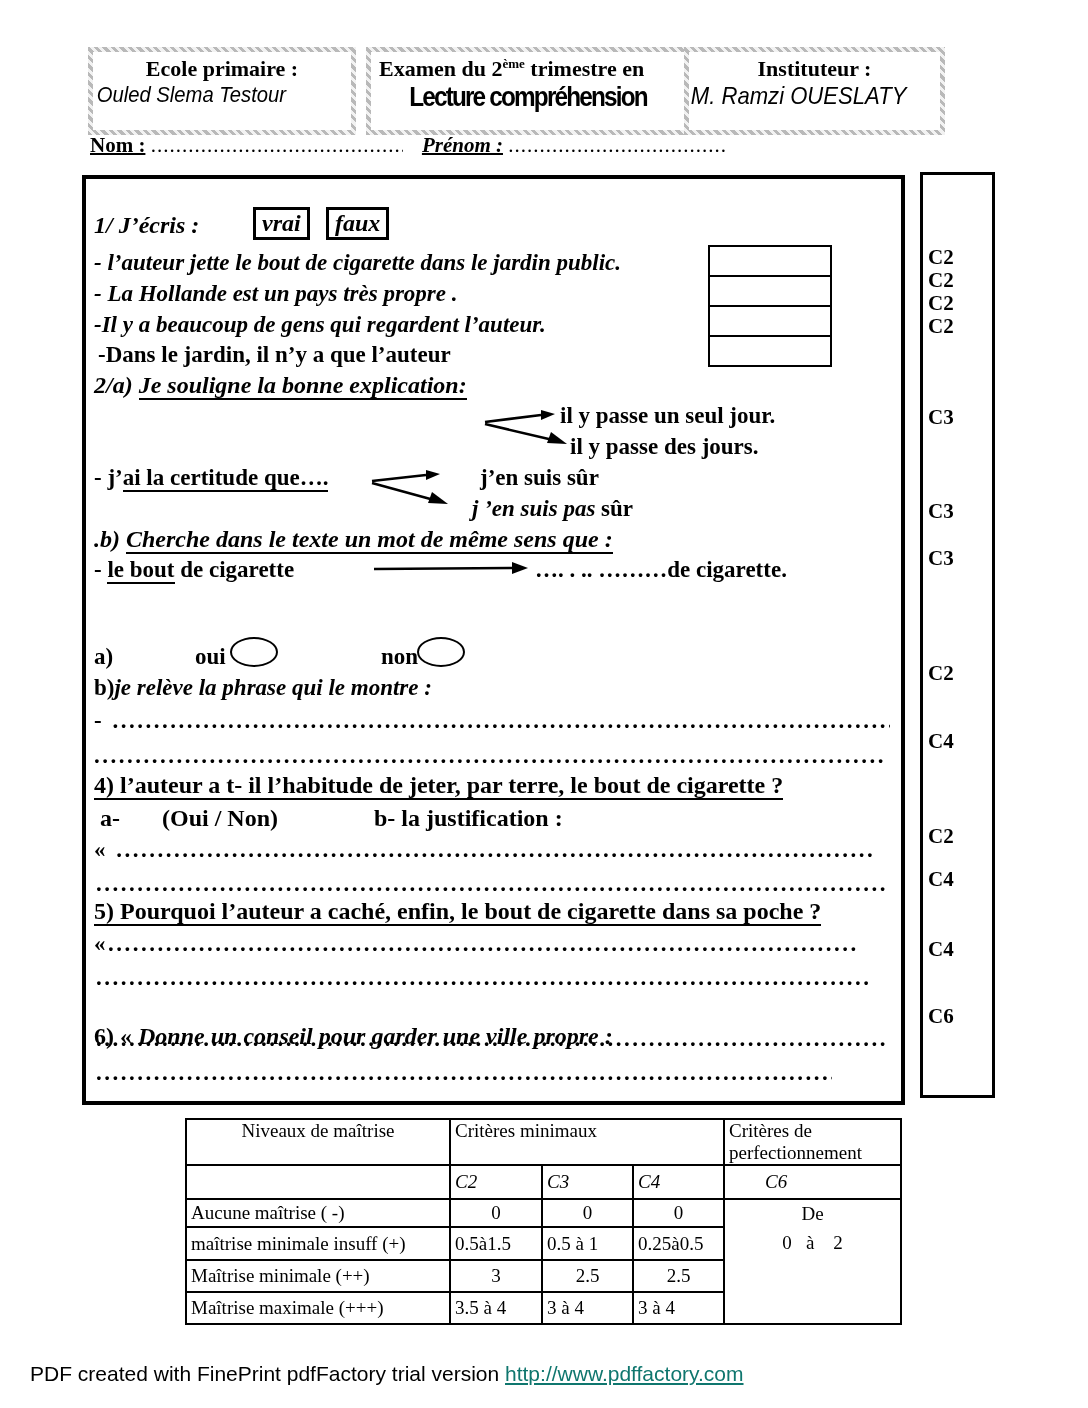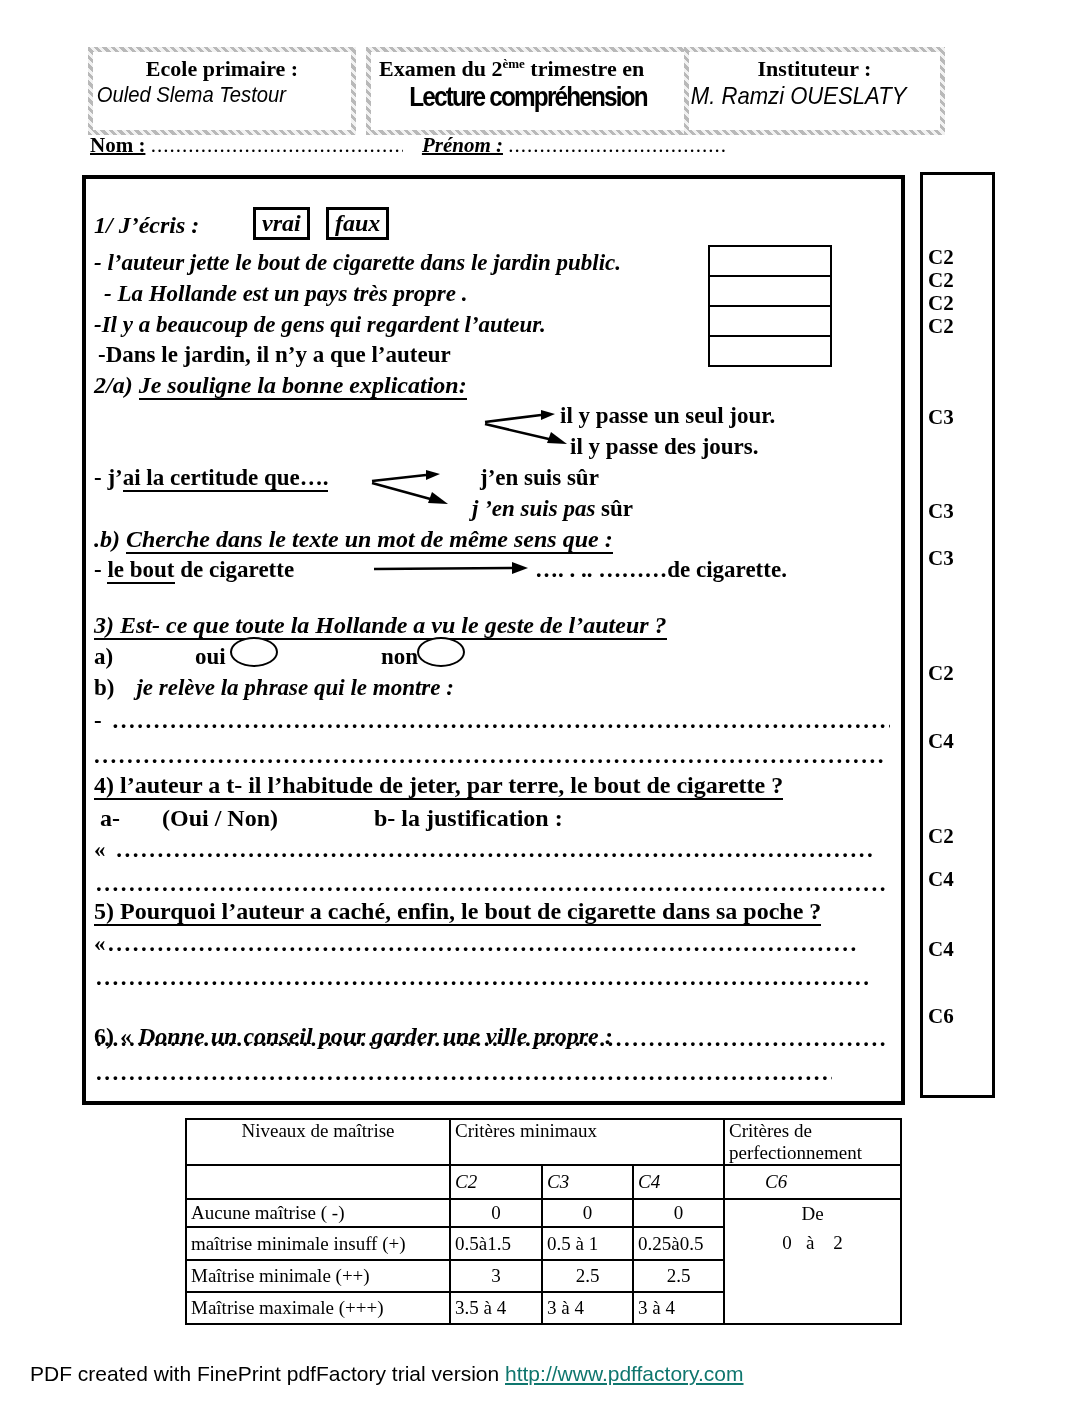--- a/index.html
+++ b/index.html
@@ -74,21 +74,21 @@
     <span class="iddots" style="width:218px;">..........................................................</span>
   </div>
 
   <div id="mainbox">
 
     <div class="line it t24" style="left:8px;top:33px;">1/ J’écris :</div>
     <span class="wordbox" style="position:absolute;left:167px;top:28px;">vrai</span>
     <span class="wordbox" style="position:absolute;left:240px;top:28px;">faux</span>
 
     <div class="line it t23" style="left:8px;top:71px;">- l’auteur jette le bout de cigarette dans le jardin public.</div>
-    <div class="line it t23" style="left:18px;top:102px;text-align:right;">- La Hollande est un pays très propre .</div>
+    <div class="line it t23" style="left:8px;top:102px;text-align:right;">- La Hollande est un pays très propre .</div>
     <div class="line it t23" style="left:8px;top:133px;">-Il y a beaucoup de gens qui regardent l’auteur.</div>
     <div class="line t23" style="left:12px;top:163px;">-Dans le jardin, il n’y a que l’auteur</div>
 
     <div class="ansgrid">
       <div class="cellrow"></div>
       <div class="cellrow"></div>
       <div class="cellrow"></div>
       <div class="cellrow"></div>
     </div>
 
@@ -114,27 +114,26 @@
     </svg>
 
     <div class="line it t24" style="left:8px;top:347px;"><span>.b) </span><span class="ul">Cherche dans le texte un mot de même sens que :</span></div>
     <div class="line t23" style="left:8px;top:378px;"><span>-  </span><span class="ul">le bout</span><span> de cigarette</span></div>
     <svg class="arrow" style="left:286px;top:381px;" width="160" height="18" viewBox="0 0 160 18">
       <line x1="2" y1="9" x2="140" y2="8"></line>
         <polygon points="140,2 156,8 140,14"></polygon>
     </svg>
     <div class="line t23" style="left:449px;top:378px;">…. . .. ………de cigarette.</div>
 
-    <div class="line it t24" style="left:8px;top:433px;"><span class="ul">3)  Est- ce que toute la Hollande a vu le geste de l’auteur ?</span></div>
     <div class="line t23" style="left:8px;top:465px;">a)</div>
     <div class="line t23" style="left:109px;top:465px;">oui</div>
     <div class="oval" style="left:144px;top:458px;"></div>
     <div class="line t23" style="left:295px;top:465px;">non</div>
     <div class="oval" style="left:331px;top:458px;"></div>
-    <div class="line t23" style="left:8px;top:496px;"><span>b)</span><span class="it" style="margin-left:22px;">je relève la phrase qui le montre  :</span></div>
+    <div class="line t23" style="left:8px;top:496px;"><span>b)</span><span class="it" style="">je relève la phrase qui le montre  :</span></div>
     <div class="dotline" style="left:8px;top:529px;width:796px;">- ........................................................................................................................</div>
     <div class="dotline" style="left:8px;top:564px;width:790px;">..........................................................................................................................</div>
 
     <div class="line t24" style="left:8px;top:593px;"><span class="ul">4) l’auteur a t- il l’habitude de jeter, par terre, le  bout de cigarette ?</span></div>
     <div class="line t24" style="left:14px;top:626px;"><span>a-</span><span style="margin-left:42px;">(Oui / Non)</span><span style="margin-left:96px;">b- la justification :</span></div>
     <div class="dotline" style="left:8px;top:658px;width:780px;">« ......................................................................................................................</div>
     <div class="dotline" style="left:10px;top:692px;width:792px;">..........................................................................................................................</div>
 
     <div class="line t24" style="left:8px;top:719px;"><span class="ul">5) Pourquoi l’auteur a caché, enfin, le bout de cigarette dans sa poche ?</span></div>
     <div class="dotline" style="left:8px;top:752px;width:762px;">«.........................................................................................................................</div>

